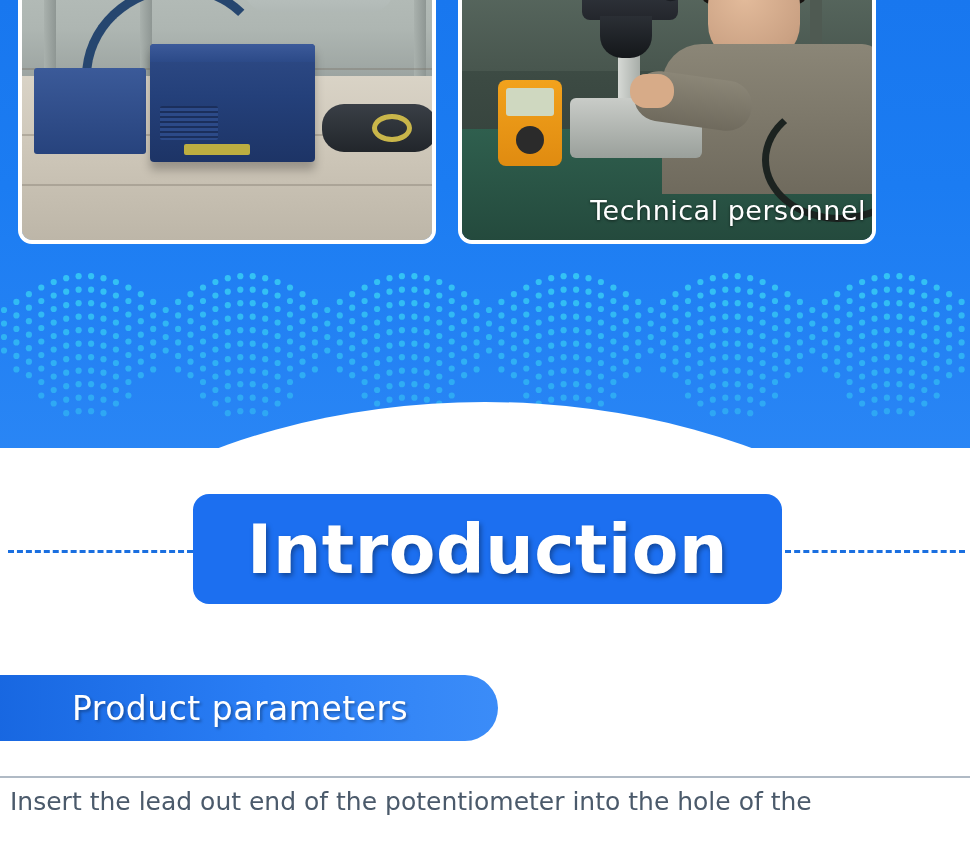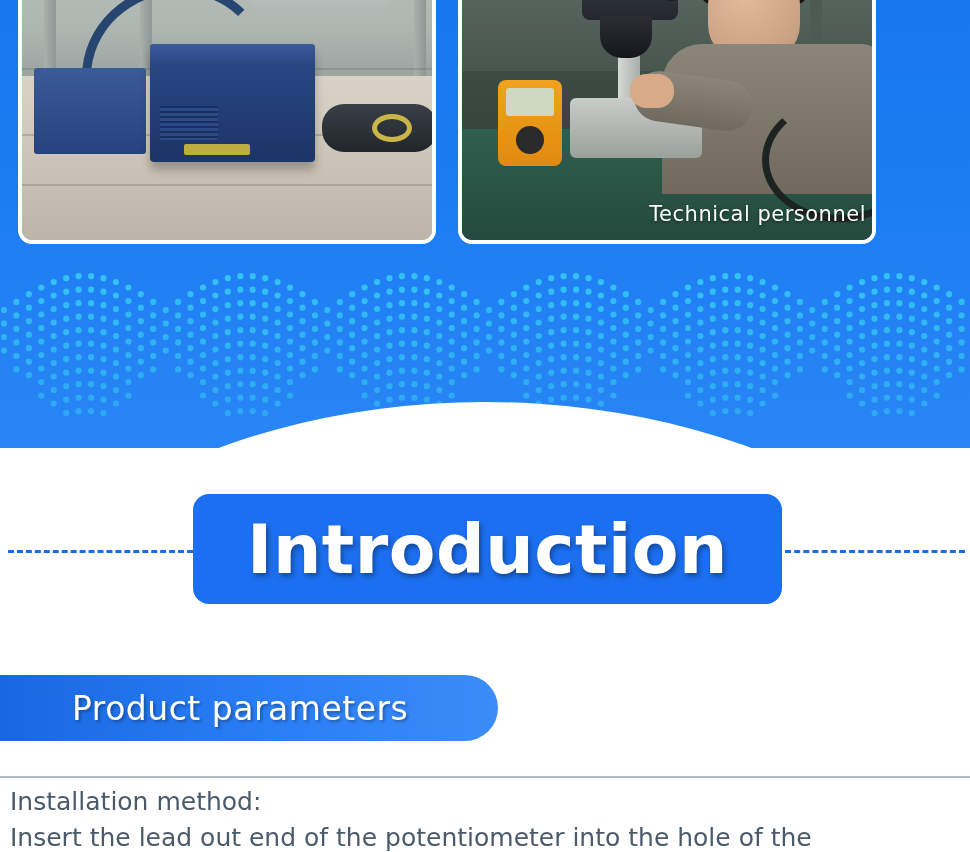--- a/index.html
+++ b/index.html
@@ -237,21 +237,21 @@
   .rp-cablecurve {
     position:absolute; left:300px; top:150px; width:140px; height:110px;
     border:7px solid #1c2320; border-radius: 50%;
     border-top-color: transparent; border-right-color: transparent;
   }
   .photo-caption {
     position:absolute;
     right: 6px;
     bottom: 14px;
     color:#ffffff;
-    font-size: 21px;
+    font-size: 27px;
     letter-spacing: 0.5px;
     font-family: "DejaVu Sans", sans-serif;
     text-shadow: 0 1px 3px rgba(0,0,0,0.55);
     white-space: nowrap;
   }
 
   
   .intro-wrap {
     position:absolute;
     left:0; top:462px;
@@ -1087,17 +1087,16 @@
       <span class="intro-text">Introduction</span>
     </div>
   </div>
 
   <div class="param-pill">
     <span class="param-text">Product parameters</span>
   </div>
 
   <div class="bottom-rule"></div>
   <div class="bottom-text">
-    <div>Installation method:</div>
     <div class="bottom-line2">Insert the lead out end of the potentiometer into the hole of the</div>
   </div>
 
 </div>
 
 </body></html>

